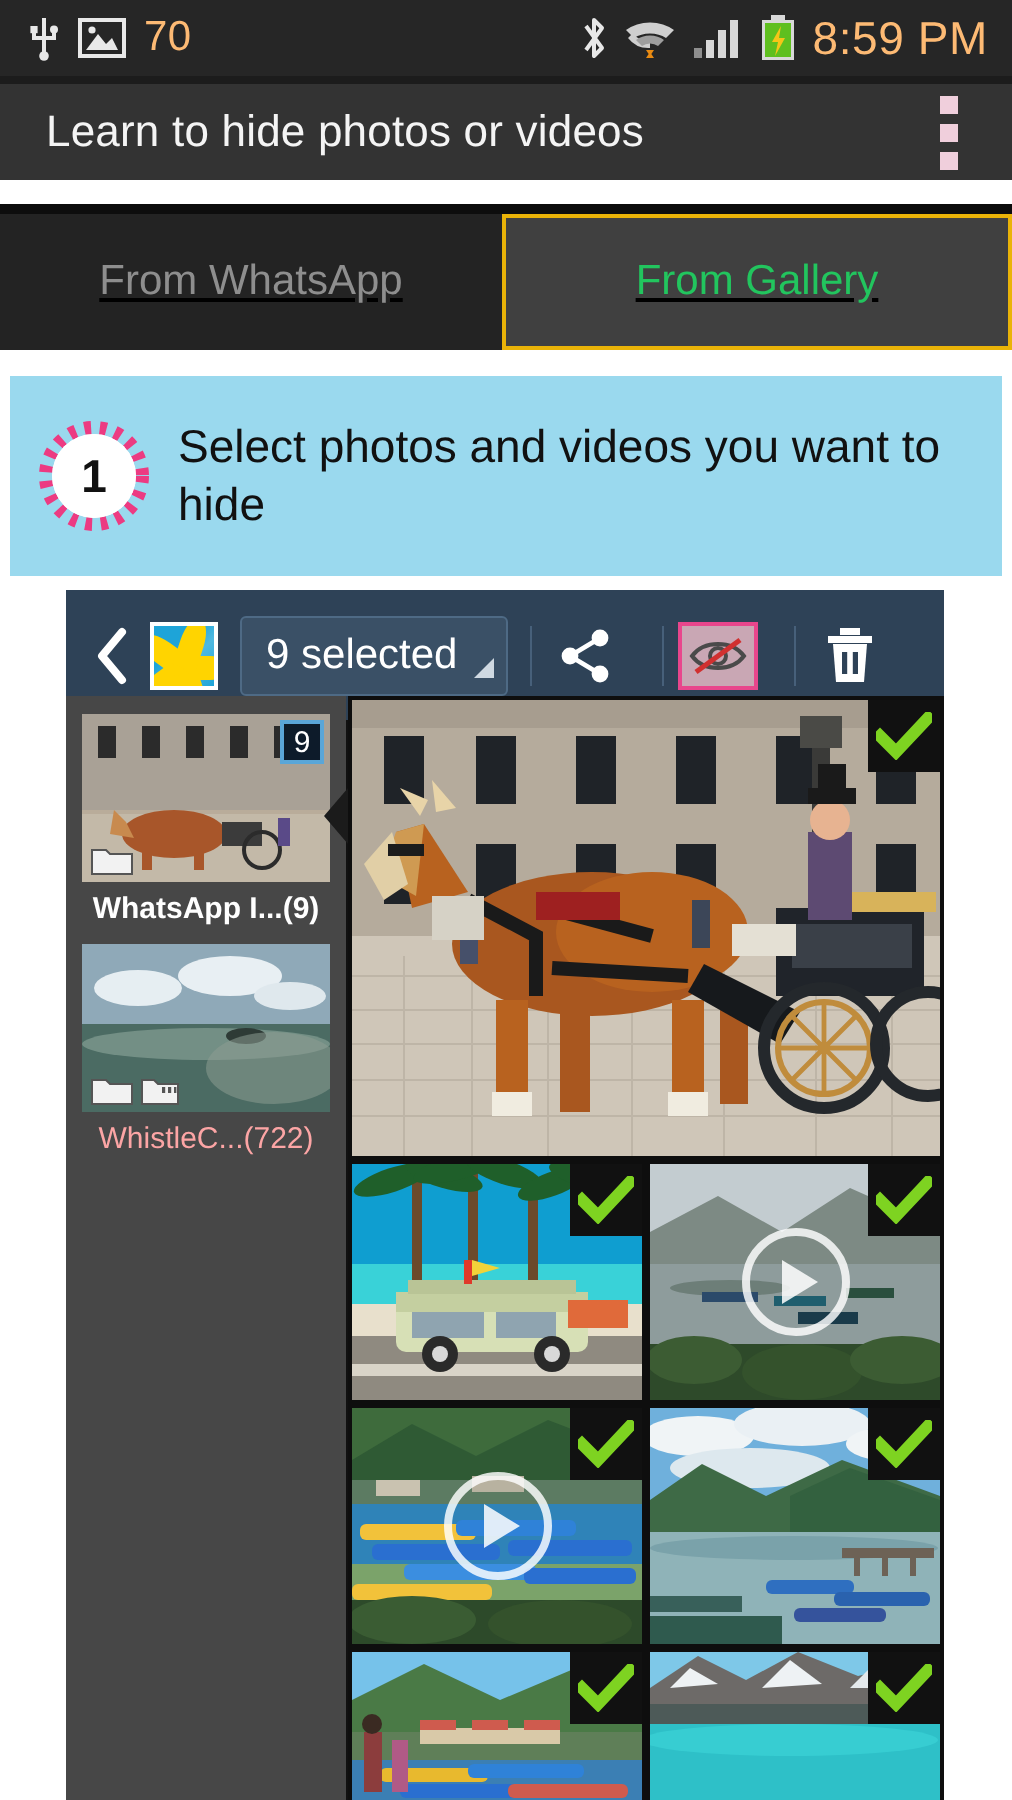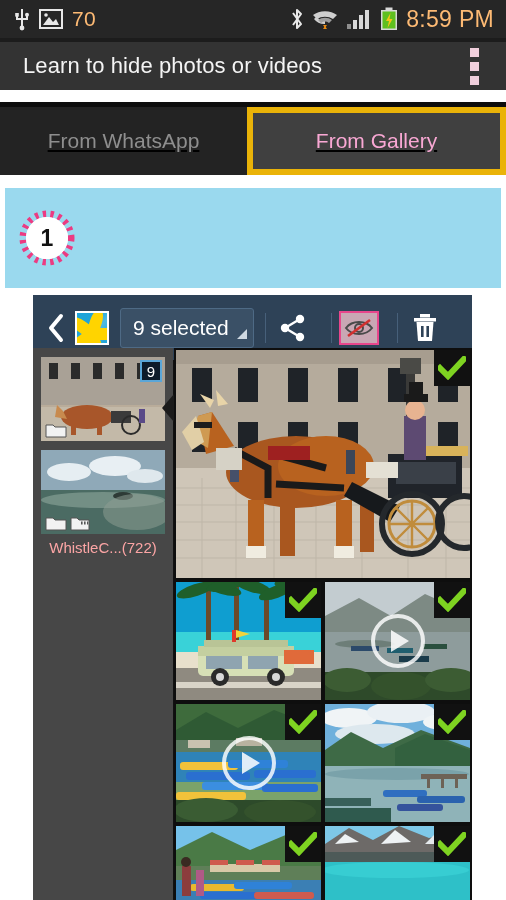--- a/index.html
+++ b/index.html
@@ -47,22 +47,22 @@
   
   .tabs{
     position:absolute; left:0; top:107px; width:506px; height:68px;
     background:#232323; display:flex;text-decoration:underline;
   }
   .tab{
     flex:1; display:flex; align-items:center; justify-content:center;
     font-size:21px; color:#8e8e8e;
   }
   .tab.active{
-    background:#404040; color:#f9a8d4;
-    border:6px solid #eab308;
+    background:#404040; color:#22c55e;
+    border:2px solid #eab308;
   }
   .tabs-gap{ position:absolute; left:0; top:175px; width:506px; height:13px; background:#ffffff; }
 
   
   .banner{
     position:absolute; left:5px; top:188px; width:496px; height:100px;
     background:#9ad9ee;
     display:flex; align-items:center;
   }
   .badge{
@@ -247,20 +247,21 @@
   <div class="banner">
     <div class="badge">
       <svg class="ring" viewBox="0 0 56 56">
         <circle cx="28" cy="28" r="23" fill="none" stroke="#ec3b82" stroke-width="9" stroke-dasharray="3.2 4.2"></circle>
         <circle cx="28" cy="28" r="21" fill="#ffffff"></circle>
       </svg>
       <div class="disc">
         <span class="num">1</span>
       </div>
     </div>
+    <div class="banner-text">Select photos and videos you want to hide</div>
   </div>
 
   <div class="shot">
 
     <div class="g-toolbar">
       <div class="g-back">
         <svg width="20" height="30" viewBox="0 0 20 30">
           <path d="M15 3 L5 15 L15 27" stroke="#ffffff" stroke-width="4" fill="none" stroke-linecap="round" stroke-linejoin="round"></path>
         </svg>
       </div>
@@ -326,20 +327,21 @@
             <circle cx="90" cy="68" r="9" fill="none" stroke="#2b2b2b" stroke-width="2"></circle>
             <rect x="98" y="52" width="6" height="14" fill="#5a4a88"></rect>
           </svg>
           <div class="album-badge">9</div>
           <div class="album-folder">
             <svg width="22" height="17" viewBox="0 0 22 17">
               <path d="M1 4 L8 4 L10 6 L21 6 L21 16 L1 16 Z" fill="#f2f2f2" stroke="#555" stroke-width="1"></path>
             </svg>
           </div>
         </div>
+        <div class="album-name">WhatsApp I...(9)</div>
       </div>
 
       <div class="album">
         <div class="album-thumb">
           <svg width="124" height="84" viewBox="0 0 124 84" preserveAspectRatio="none">
             <rect width="124" height="84" fill="#5f7b78"></rect>
             <rect x="0" y="0" width="124" height="40" fill="#8fa9b8"></rect>
             <ellipse cx="28" cy="22" rx="22" ry="9" fill="#e6eef2"></ellipse>
             <ellipse cx="74" cy="16" rx="26" ry="10" fill="#e8eff3"></ellipse>
             <ellipse cx="104" cy="26" rx="18" ry="7" fill="#dfe8ed"></ellipse>

